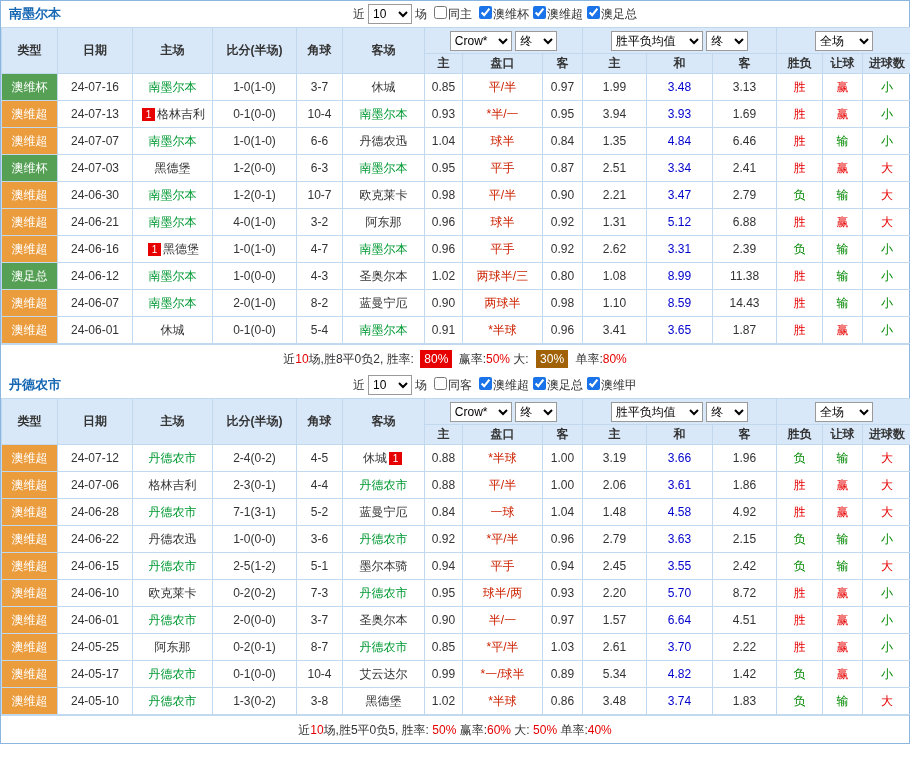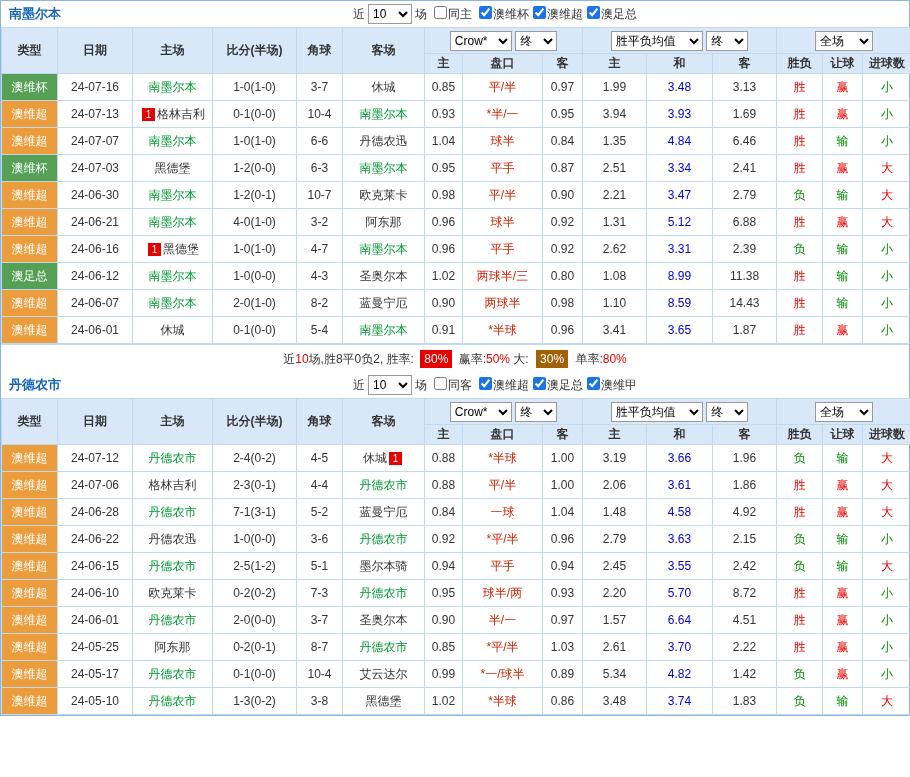--- a/index.html
+++ b/index.html
@@ -580,15 +580,16 @@
             <td>0.86</td>
             <td>3.48</td>
             <td class="mid">3.74</td>
             <td>1.83</td>
             <td style="color:#008800">负</td>
             <td style="color:#008800">输</td>
             <td style="color:#e60000">大</td>
           </tr>
         </tbody>
     </table>
+    <div class="summary"><span class="seg-plain">近</span><span class="seg-red">10</span><span class="seg-plain">场,胜5平0负5, 胜率: </span><span class="seg-red">50%</span><span class="seg-plain"> 赢率:</span><span class="seg-red">60%</span><span class="seg-plain"> 大: </span><span class="seg-red">50%</span><span class="seg-plain"> 单率:</span><span class="seg-red">40%</span></div>
   </div>
 
 </div>
 
 </body></html>

